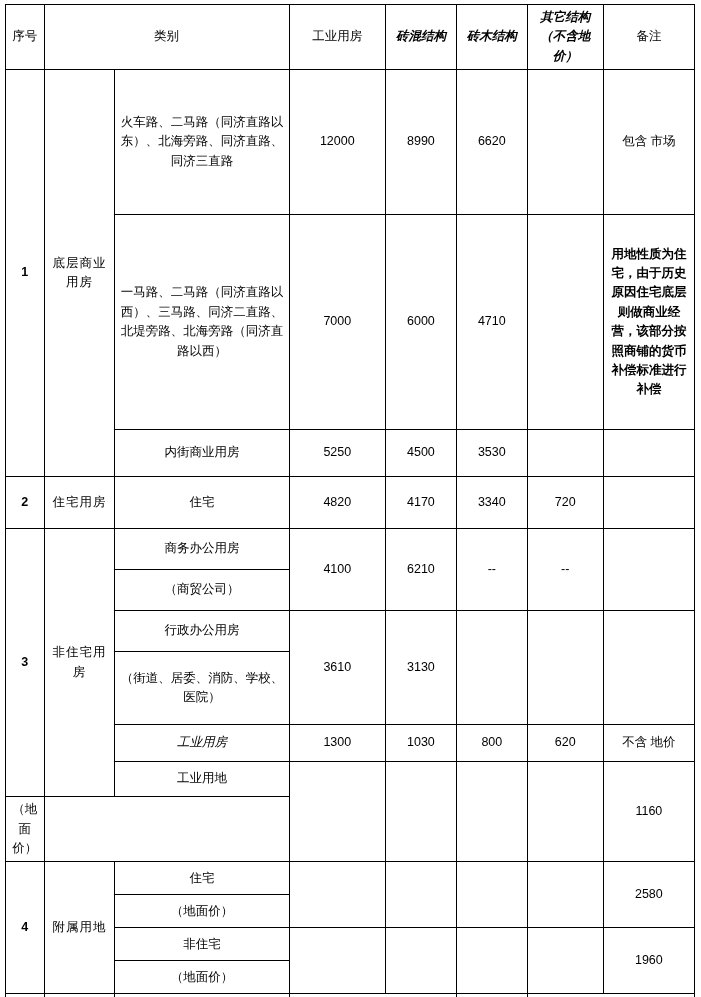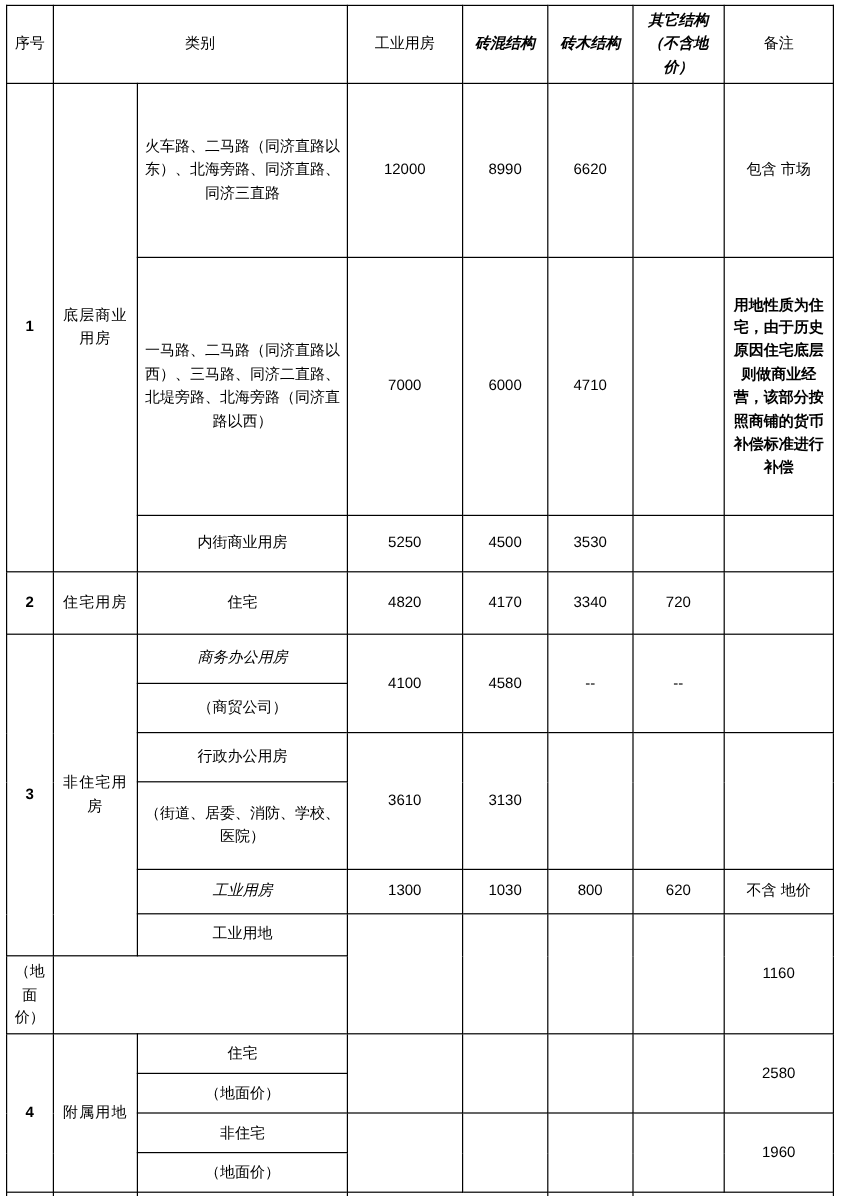--- a/index.html
+++ b/index.html
@@ -140,23 +140,23 @@
       <td class="val">4820</td>
       <td class="val">4170</td>
       <td class="val">3340</td>
       <td class="val">720</td>
       <td class="val"></td>
     </tr>
 
     <tr>
       <td class="num" rowspan="6">3</td>
       <td class="cat" rowspan="6">非住宅用房</td>
-      <td class="sub" style="height:34px;font-style:italic;">商务办公用房</td>
+      <td class="sub" style="height:34px;">商务办公用房</td>
       <td class="val" rowspan="2">4100</td>
-      <td class="val" rowspan="2">4580</td>
+      <td class="val" rowspan="2">6210</td>
       <td class="val" rowspan="2">--</td>
       <td class="val" rowspan="2">--</td>
       <td class="val" rowspan="2"></td>
     </tr>
     <tr>
       <td class="sub" style="height:34px;">（商贸公司）</td>
     </tr>
 
     <tr>
       <td class="sub" style="height:34px;">行政办公用房</td>

